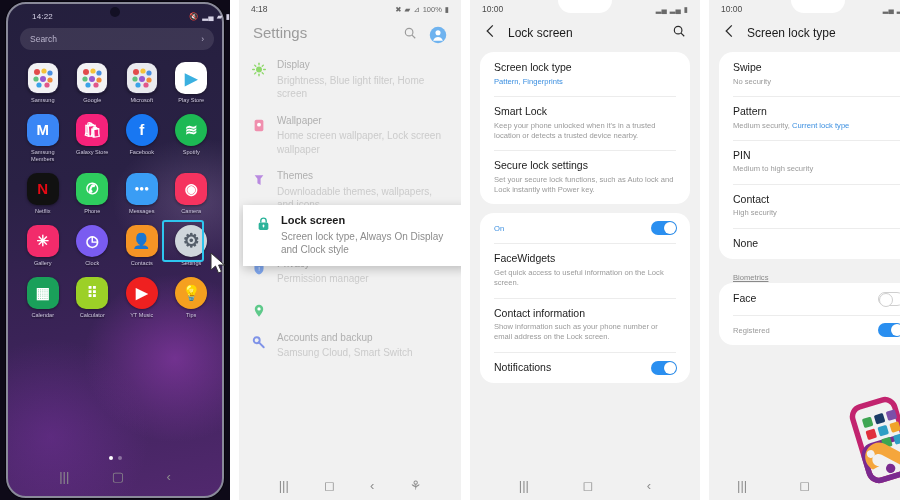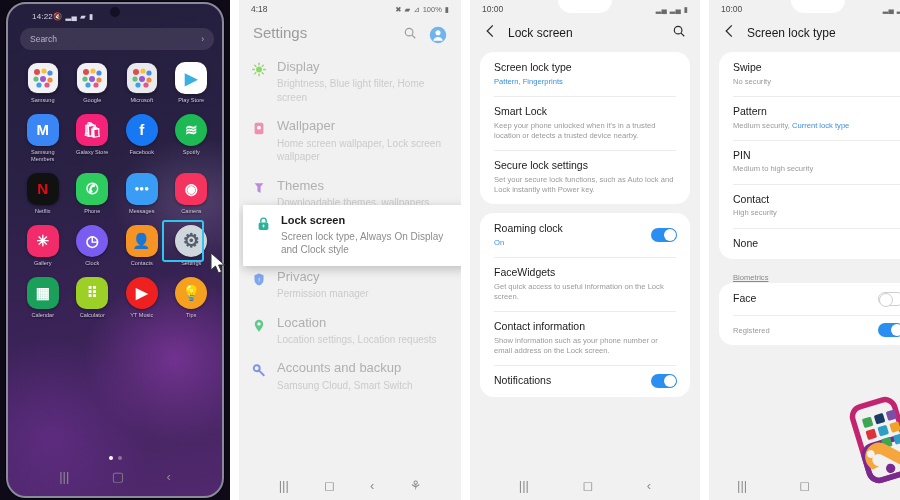--- a/index.html
+++ b/index.html
@@ -22,23 +22,23 @@
     border-radius:20px;
     background:
       radial-gradient(ellipse 130px 120px at 78% 72%, rgba(150,60,180,.58), rgba(150,60,180,0) 70%),
       radial-gradient(ellipse 140px 140px at 20% 88%, rgba(120,50,160,.45), rgba(120,50,160,0) 70%),
       radial-gradient(ellipse 120px 90px at 88% 40%, rgba(200,170,220,.22), rgba(200,170,220,0) 70%),
       linear-gradient(170deg,#241f3d 0%, #2a2145 35%, #3b2358 65%, #51286e 100%);
     border:2px solid #8a8a9a;
     box-shadow:0 0 0 1px rgba(0,0,0,.5);
   }
   .p1-status {
-    position:absolute; left:0; top:4px; width:100%; height:16px;
-    display:flex; align-items:center; 
-    padding:0 24px; color:#d6d2e6; font-size:8px; letter-spacing:.2px;
+    position:absolute; left:16px; top:4px; width:100%; height:16px;
+    display:flex; align-items:center; justify-content:space-between;
+    padding:0 8px; color:#d6d2e6; font-size:8px; letter-spacing:.2px;
   }
   .p1-status-right { display:flex; gap:3px; align-items:center; font-size:7.5px; }
   .p1-notch {
     position:absolute; left:50%; transform:translateX(-50%); top:3px;
     width:10px; height:10px; border-radius:50%; background:#131024;
   }
   .p1-search {
     position:absolute; left:12px; top:24px; width:194px; height:22px;
     border-radius:11px; background:rgba(255,255,255,.10);
     display:flex; align-items:center; justify-content:space-between;
@@ -122,21 +122,21 @@
 
   
   .panel2 { width:222px; flex:0 0 222px; background:#f3f3f3; }
   .p2-title {
     position:absolute; left:14px; top:24px; font-size:15px; color:#9b9b9b;
   }
   .p2-head-ic { position:absolute; top:26px; }
   .p2-list { position:absolute; top:52px; left:0; width:100%; }
   .p2-item { display:flex; gap:10px; padding:7px 14px 7px 12px; position:relative; }
   .p2-ic { width:16px; flex:0 0 16px; display:flex; align-items:flex-start; justify-content:center; padding-top:3px; }
-  .p2-t { font-size:13px; color:#b0b0b0; line-height:1.25; }
+  .p2-t { font-size:10px; color:#b0b0b0; line-height:1.25; }
   .p2-s { font-size:10px; color:#cbcbcb; line-height:1.35; margin-top:2px; }
   .p2-hl {
     position:absolute; left:4px; right:-8px; background:#fff;
     box-shadow:0 3px 10px rgba(0,0,0,.22); z-index:3;
     padding:9px 12px 9px 12px; display:flex; gap:10px;
   }
   .p2-hl .p2-t { color:#1b1b1b; font-weight:bold; font-size:11px; }
   .p2-hl .p2-s { color:#8c8c8c; }
 
   
@@ -404,24 +404,20 @@
        <div class="p2-s">Permission manager</div>
      </span>
       </div>
       <div class="p2-item">
         <span class="p2-ic">
           <svg width="14" height="15" viewBox="0 0 16 16">
             <path d="M8 1.4c2.7 0 4.8 2.1 4.8 4.8C12.8 9.6 8 15 8 15S3.2 9.6 3.2 6.2C3.2 3.5 5.3 1.4 8 1.4z" fill="#5ec98a"></path>
       <circle cx="8" cy="6.2" r="1.9" fill="#fff"></circle>
           </svg>
         </span>
-     <span style="flex:1">
-       <div class="p2-t">Location</div>
-       <div class="p2-s">Location settings, Location requests</div>
-     </span>
       </div>
       <div class="p2-item">
         <span class="p2-ic">
           <svg width="14" height="15" viewBox="0 0 16 16">
             <circle cx="5.4" cy="5.4" r="3.4" fill="none" stroke="#7f93e8" stroke-width="2.2"></circle>
       <path d="M7.6 7.6L13.4 13.4M11 11l1.6 1.6" stroke="#7f93e8" stroke-width="2.2" stroke-linecap="round"></path>
           </svg>
         </span>
      <span style="flex:1">
        <div class="p2-t">Accounts and backup</div>
@@ -490,21 +486,20 @@
           <div class="row-t">Smart Lock</div>
           <div class="row-s">Keep your phone unlocked when it's in a trusted location or detects a trusted device nearby.</div>
         </div>
         <div class="row">
           <div class="row-t">Secure lock settings</div>
           <div class="row-s">Set your secure lock functions, such as Auto lock and Lock instantly with Power key.</div>
         </div>
       </div>
       <div class="sect-card">
         <div class="row">
-          <div class="row-t">Roaming clock</div>
           <div class="row-s blue">On</div>
           <div class="tgl"></div>
         </div>
         <div class="row">
           <div class="row-t">FaceWidgets</div>
           <div class="row-s">Get quick access to useful information on the Lock screen.</div>
         </div>
         <div class="row">
           <div class="row-t">Contact information</div>
           <div class="row-s">Show information such as your phone number or email address on the Lock screen.</div>

